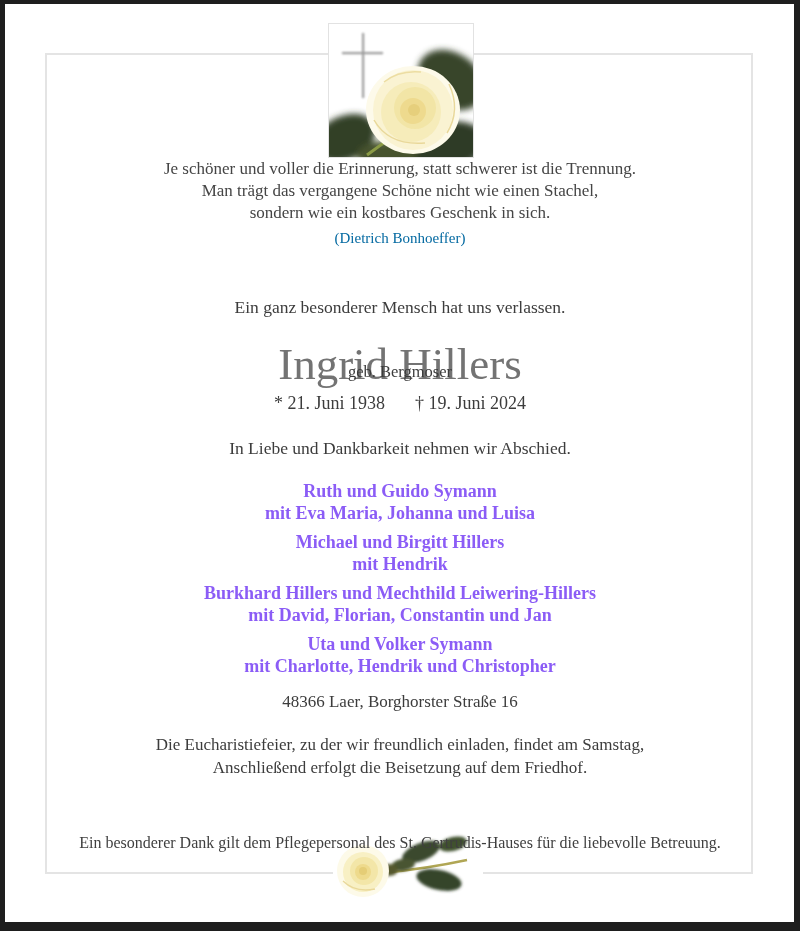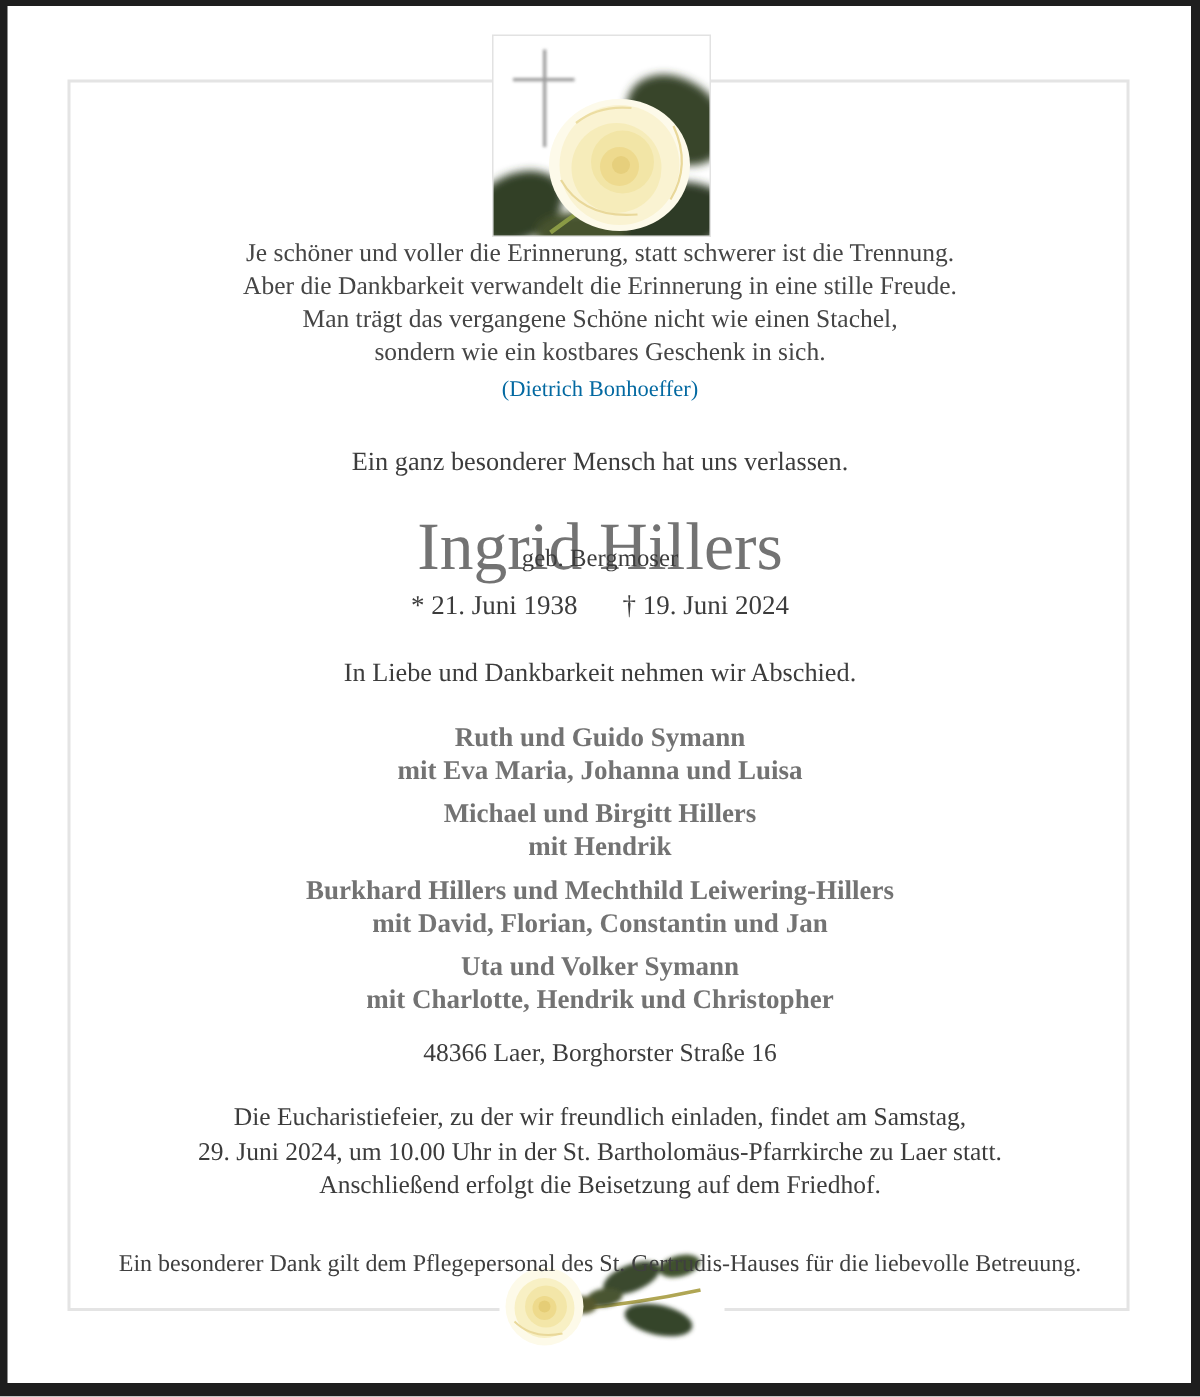--- a/index.html
+++ b/index.html
@@ -25,21 +25,21 @@
   .bottom-photo{left:333px;top:831px;width:150px;height:74px;}
   .txt{position:absolute;left:0;width:800px;text-align:center;z-index:3;}
   .quote{top:158px;font-size:17px;line-height:22px;color:#454545;}
   .quote-attr{font-size:15px;margin-top:3px;color:#0369a1;}
   .intro{top:297px;font-size:17.5px;}
   .name{top:303px;font-size:45px;line-height:52px;color:#737373;margin-top:35px;}
   .maiden{top:362px;font-size:16.5px;}
   .dates{top:393px;font-size:18px;}
   .dates .death{margin-left:30px;}
   .farewell{top:438px;font-size:17.5px;}
-  .mourners{top:480px;font-size:18px;line-height:22px;font-weight:700;color:#737373;}
+  .mourners{top:480px;font-size:18px;line-height:22px;font-weight:700;color:#8b5cf6;}
   .mourner-group{margin-bottom:7px;}
   .address{top:692px;font-size:17px;}
   .service{top:734px;font-size:17px;line-height:22.5px;}
   .thanks{top:834px;font-size:16px;color:#3f3f3f;}
 </style>
 </head>
 <body>
 
 <div class="frame"></div>
 
@@ -73,21 +73,20 @@
       <circle cx="85" cy="86" r="6" fill="#e6cf7c"></circle>
       <path d="M 45,96 Q 60,122 96,119" stroke="#e9d89a" stroke-width="1.5" fill="none"></path>
       <path d="M 120,60 Q 132,86 118,109" stroke="#e9d89a" stroke-width="1.5" fill="none"></path>
       <path d="M 55,58 Q 70,46 92,48" stroke="#ecdda2" stroke-width="1.5" fill="none"></path>
     </g>
   </svg>
 </div>
 
 <div class="txt quote">
   <div>Je schöner und voller die Erinnerung, statt schwerer ist die Trennung.</div>
-  <div>Aber die Dankbarkeit verwandelt die Erinnerung in eine stille Freude.</div>
   <div>Man trägt das vergangene Schöne nicht wie einen Stachel,</div>
   <div>sondern wie ein kostbares Geschenk in sich.</div>
   <div class="quote-attr">(Dietrich Bonhoeffer)</div>
 </div>
 
 <div class="txt intro">Ein ganz besonderer Mensch hat uns verlassen.</div>
 
 <div class="txt name">Ingrid Hillers</div>
 
 <div class="txt maiden">geb. Bergmoser</div>
@@ -114,21 +113,20 @@
   <div class="mourner-group">
     <div>Uta und Volker Symann</div>
     <div>mit Charlotte, Hendrik und Christopher</div>
   </div>
 </div>
 
 <div class="txt address">48366 Laer, Borghorster Straße 16</div>
 
 <div class="txt service">
   <div>Die Eucharistiefeier, zu der wir freundlich einladen, findet am Samstag,</div>
-  <div>29. Juni 2024, um 10.00 Uhr in der St. Bartholomäus-Pfarrkirche zu Laer statt.</div>
   <div>Anschließend erfolgt die Beisetzung auf dem Friedhof.</div>
 </div>
 
 <div class="txt thanks">Ein besonderer Dank gilt dem Pflegepersonal des St. Gertrudis-Hauses für die liebevolle Betreuung.</div>
 
 <div class="photo bottom-photo">
   <svg width="150" height="74" viewBox="0 0 150 74">
     <defs>
       <filter id="softb" x="-40%" y="-40%" width="180%" height="180%">
         <feGaussianBlur stdDeviation="1.4"></feGaussianBlur>

